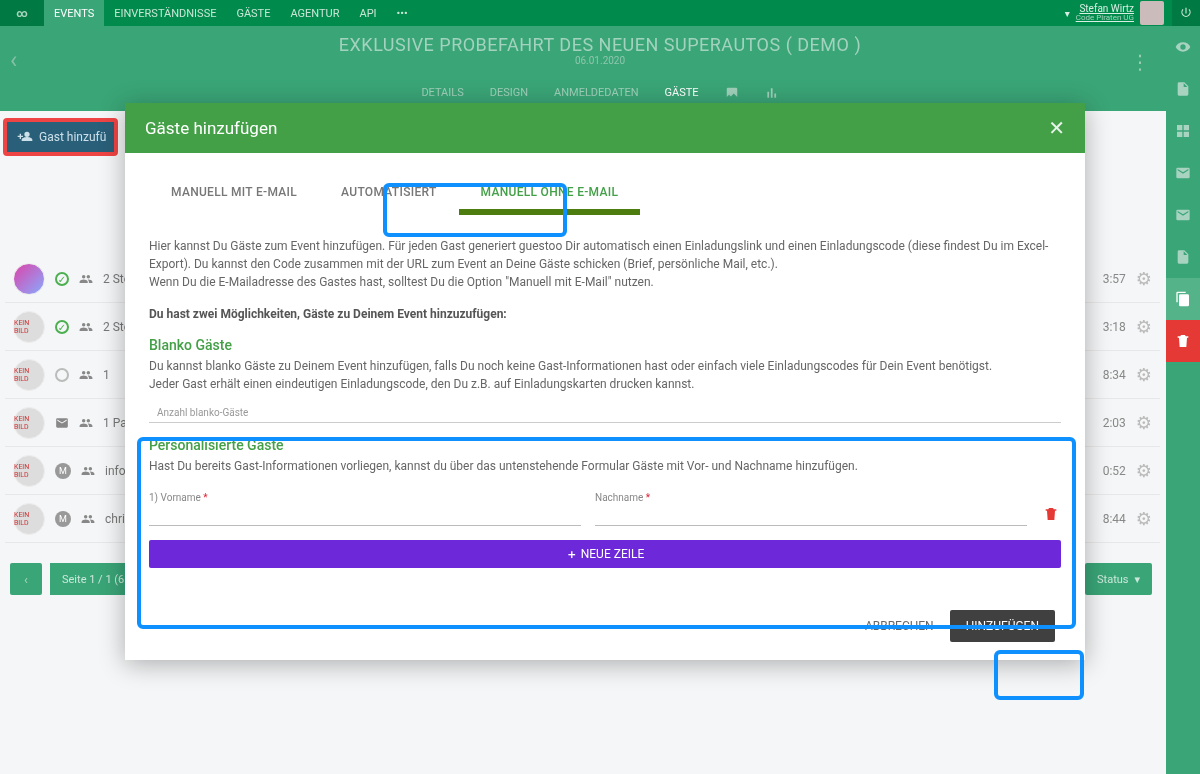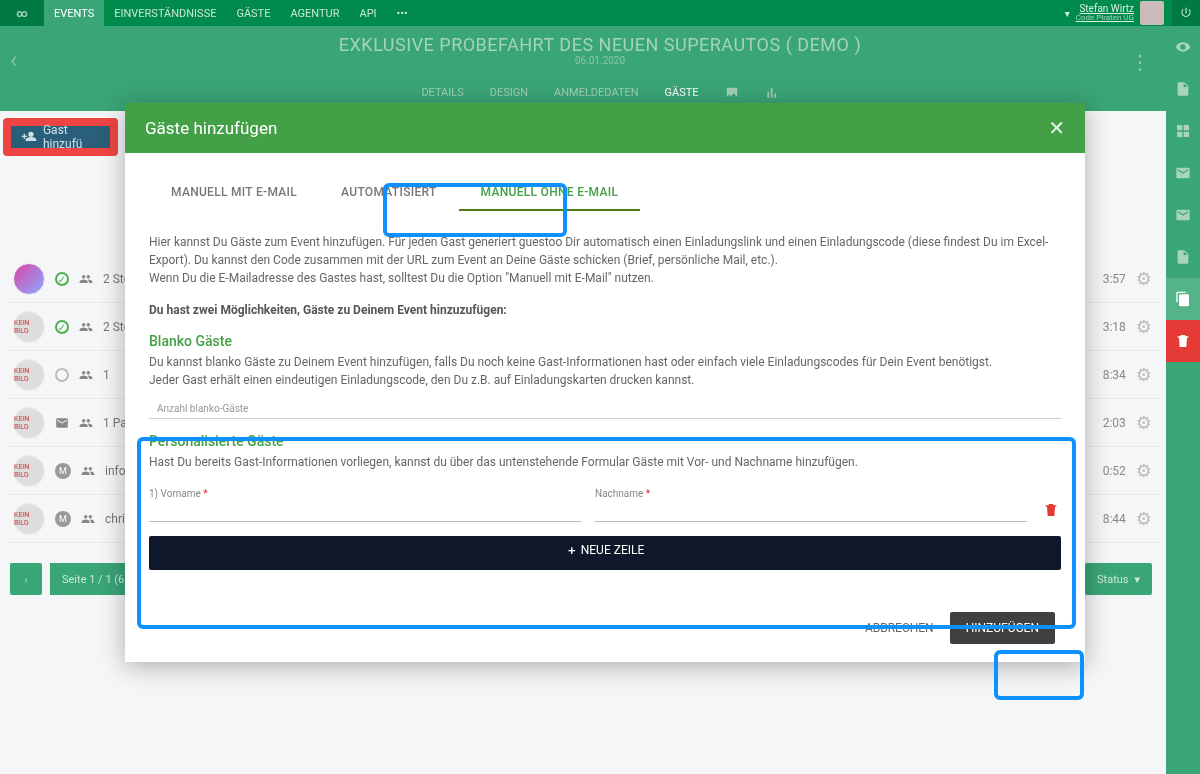--- a/index.html
+++ b/index.html
@@ -27,21 +27,21 @@
 .eventhdr .icnsub { color:#9fd0ba; padding:6px 2px 8px 2px; }
 .eventhdr .dotsmenu { position:absolute; right:50px; top:24px; color:#9acbb4; font-size:20px; cursor:pointer; }
 
 
 .rightrail { position:absolute; right:0; top:26px; bottom:0; width:34px; background:#3aa577; display:flex; flex-direction:column; align-items:center; }
 .rightrail .ritem { width:34px; height:42px; display:flex; align-items:center; justify-content:center; color:#a7d3c0; font-size:16px; cursor:pointer; }
 .rightrail .ritem.lt { background:#55b38a; color:#fff; }
 .rightrail .ritem.del { background:#e53935; color:#fff; }
 
 
-.leftaddbtn { position:absolute; left:3px; top:118px; width:115px; height:38px; background:#2a5f79; border:8px solid #ef4444; border-radius:4px; display:flex; align-items:center; color:#cde0ea; font-size:12px; padding-left:10px; gap:6px; }
+.leftaddbtn { position:absolute; left:3px; top:118px; width:115px; height:38px; background:#2a5f79; border:4px solid #ef4444; border-radius:4px; display:flex; align-items:center; color:#cde0ea; font-size:12px; padding-left:10px; gap:6px; }
 
 
 .bgrows { position:absolute; left:5px; top:255px; width:1155px; }
 .bgrow { height:48px; border-bottom:1px solid #e8e8e8; display:flex; align-items:center; padding:0 8px; font-size:12px; color:#777; gap:10px; }
 .bgrow .gavatar { width:32px; height:32px; border-radius:50%; background:#ddd; display:flex; align-items:center; justify-content:center; font-size:7px; color:#c33; border:1px solid #eee; }
 .bgrow .stat { width:14px; height:14px; border-radius:50%; border:2px solid #4caf50; display:inline-block; }
 .bgrow .stat.ok::after { content:"✓"; color:#4caf50; font-size:10px; display:block; text-align:center; line-height:12px; }
 .bgrow .stat.empty { border-color:#bbb; }
 .bgrow .stat.gray { border:none; background:#999; width:16px; height:16px; border-radius:50%; display:inline-flex; align-items:center; justify-content:center; color:#fff; font-size:9px; }
 .bgrow .fill { flex:1; }
@@ -56,36 +56,36 @@
 
 
 .overlay { position:absolute; inset:0; background:rgba(0,0,0,0.0); pointer-events:none; }
 .modal { position:absolute; left:125px; top:103px; width:960px; background:#fff; box-shadow:0 4px 24px rgba(0,0,0,0.3); pointer-events:auto; }
 .modal-hdr { background:#43a047; color:#fff; height:50px; display:flex; align-items:center; padding:0 20px; font-size:17px; font-weight:400; }
 .modal-hdr .close { margin-left:auto; font-size:20px; cursor:pointer; color:#e7f3ea; }
 .modal-body { padding:0 24px 24px 24px; }
 
 .modal-tabs { display:flex; gap:0; margin-top:22px; margin-bottom:22px; font-size:12px; }
 .modal-tab { padding:10px 22px; color:#777; cursor:pointer; text-transform:uppercase; font-weight:500; letter-spacing:0.3px; }
-.modal-tab.active { color:#43a047; border-bottom:2px solid #4d7c0f; }
+.modal-tab.active { color:#43a047; border-bottom:6px solid #4d7c0f; }
 
 .infotxt { font-size:12px; color:#666; line-height:1.5; margin-bottom:14px; }
 .infotxt b { color:#555; }
 .sec-title { color:#43a047; font-size:14px; font-weight:500; margin-top:10px; margin-bottom:4px; }
 .smalllabel { font-size:10px; color:#999; margin-top:10px;margin-left:8px; }
 .thinline { border:none; border-top:1px solid #ccc; margin:4px 0 14px 0; }
 
 .formrow { display:flex; gap:14px; align-items:flex-end; margin-top:6px; }
 .formcol { flex:1; }
 .formcol label { font-size:10px; color:#888; }
 .formcol .req { color:#d23; }
 .formcol .line { border-bottom:1px solid #bbb; height:22px; }
 .delrow { color:#e53935; font-size:16px; cursor:pointer; width:20px; text-align:center; }
 
-.newrow { margin-top:14px; background:#0f172a; color:#fff; text-align:center; height:34px; line-height:28px; font-size:12px; border-radius:2px; cursor:pointer; }
+.newrow { margin-top:14px; background:#6d28d9; color:#fff; text-align:center; height:28px; line-height:28px; font-size:12px; border-radius:2px; cursor:pointer; }
 
 .modal-ftr { display:flex; justify-content:flex-end; align-items:center; padding:18px 30px; gap:16px; }
 .btn-cancel { color:#666; font-size:12px; text-transform:uppercase; cursor:pointer; }
 .btn-add { background:#404040; color:#fff; padding:9px 16px; font-size:12px; text-transform:uppercase; border:none; cursor:pointer; border-radius:2px; }
 
 
 .hl { position:absolute; border:4px solid #0e90ff; border-radius:6px; pointer-events:none; }
 .hl1 { left:383px; top:183px; width:184px; height:54px; }
 .hl2 { left:137px; top:437px; width:939px; height:192px; }
 .hl3 { left:994px; top:650px; width:90px; height:50px; }

